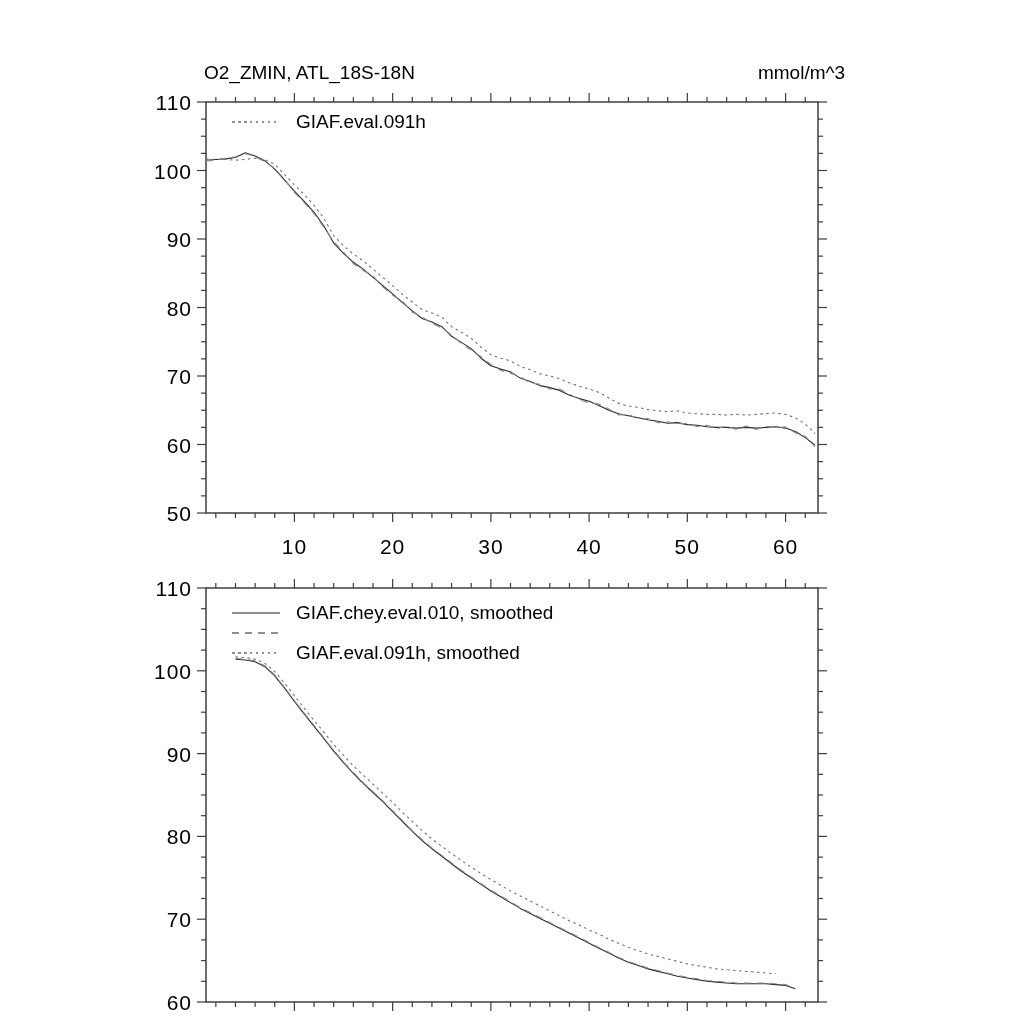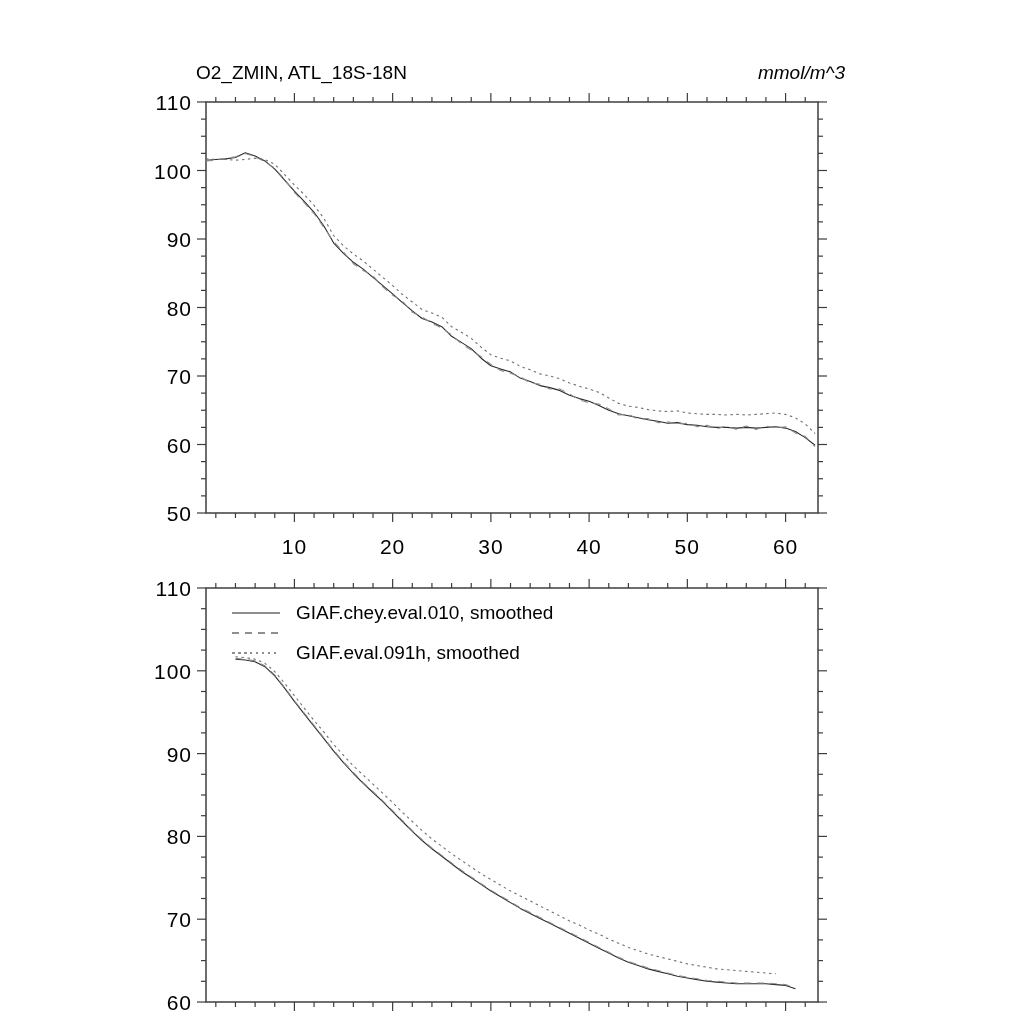--- a/index.html
+++ b/index.html
@@ -8,32 +8,31 @@
     width: 1024px;
     height: 1024px;
     overflow: hidden;
     background: #ffffff;
     font-family: "Liberation Sans", sans-serif;
     color: #000000;
   }
   #plot-canvas { position: absolute; left: 0; top: 0; }
   .chart-title {
     position: absolute;
-    left: 196px;
+    left: 204px;
     top: 62px;
     font-size: 19px;
     white-space: nowrap;
   }
   .chart-units {
     position: absolute;
     right: 179px;
     top: 62px;
     font-size: 19px;
     white-space: nowrap;
-    font-style: italic;
   }
   .legend { position: absolute; left: 232px; }
   .legend-top { top: 112px; }
   .legend-bottom { top: 603px; }
   .legend-row { display: flex; align-items: center; height: 20px; }
   .sample { width: 48px; height: 1.4px; margin-right: 16px; flex: none; }
   .legend-label { font-size: 19px; white-space: nowrap; }
   .tick-label {
     font-family: "Liberation Sans", sans-serif;
     font-size: 21px;
@@ -298,20 +297,24 @@
         <polyline points="235.5,658.4 245.3,659.2 255.1,660.9 264.9,665.8 274.8,674.9 284.6,687.4 294.4,700.6 304.2,713.0 314.1,725.4 323.9,737.9 333.7,750.3 343.5,761.9 353.4,772.6 363.2,782.6 373.0,791.7 382.8,800.8 392.6,810.7 402.5,820.7 412.3,830.6 422.1,839.7 431.9,848.0 441.8,855.4 451.6,862.9 461.4,870.3 471.2,877.0 481.1,883.6 490.9,890.2 500.7,896.0 510.5,901.8 520.3,907.6 530.2,912.6 540.0,917.5 549.8,922.5 559.6,927.5 569.5,932.4 579.3,937.4 589.1,942.4 598.9,947.4 608.8,952.3 618.6,957.3 628.4,961.4 638.2,964.7 648.1,968.1 657.9,970.5 667.7,973.0 677.5,975.5 687.3,977.2 697.2,978.8 707.0,980.5 716.8,981.3 726.6,982.1 736.5,983.0 746.3,983.0 756.1,983.0 765.9,983.0 775.8,983.8 785.6,984.6 795.4,987.9" fill="none" stroke="#8a8a8a" stroke-width="1.1" stroke-linejoin="round" stroke-dasharray="7 6"></polyline>
         <polyline points="235.5,656.7 245.3,657.6 255.1,659.2 264.9,663.3 274.8,671.6 284.6,683.2 294.4,695.6 304.2,708.1 314.1,720.5 323.9,732.1 333.7,744.5 343.5,755.3 353.4,766.0 363.2,775.1 373.0,784.2 382.8,793.3 392.6,802.5 402.5,812.4 412.3,821.5 422.1,830.6 431.9,838.9 441.8,846.3 451.6,853.8 461.4,860.4 471.2,867.0 481.1,873.7 490.9,879.5 500.7,885.3 510.5,891.0 520.3,896.0 530.2,901.0 540.0,906.0 549.8,910.9 559.6,915.9 569.5,920.9 579.3,925.0 589.1,930.0 598.9,934.1 608.8,939.1 618.6,943.2 628.4,947.4 638.2,950.7 648.1,954.0 657.9,956.5 667.7,958.9 677.5,961.4 687.3,963.9 697.2,965.6 707.0,967.2 716.8,968.9 726.6,969.7 736.5,970.5 746.3,971.4 756.1,972.2 765.9,973.0 775.8,973.8" fill="none" stroke="#707070" stroke-width="1.1" stroke-linejoin="round" stroke-dasharray="2.5 3.5"></polyline>
       </g>
     </svg>
 
   <div class="chart-title">O2_ZMIN, ATL_18S-18N</div>
 
   <div class="chart-units">mmol/m^3</div>
 
   <div class="legend legend-top">
+    <div class="legend-row">
+      <span class="sample" style="background: repeating-linear-gradient(90deg, rgb(143, 143, 143) 0px, rgb(143, 143, 143) 2.5px, rgba(0, 0, 0, 0) 2.5px, rgba(0, 0, 0, 0) 6px);"></span>
+      <span class="legend-label">GIAF.eval.091h</span>
+    </div>
   </div>
 
   <div class="legend legend-bottom">
     <div class="legend-row">
       <span class="sample" style="background: rgb(143, 143, 143);"></span>
       <span class="legend-label">GIAF.chey.eval.010, smoothed</span>
     </div>
     <div class="legend-row">
       <span class="sample" style="background: repeating-linear-gradient(90deg, rgb(143, 143, 143) 0px, rgb(143, 143, 143) 7px, rgba(0, 0, 0, 0) 7px, rgba(0, 0, 0, 0) 13px);"></span>
     </div>

